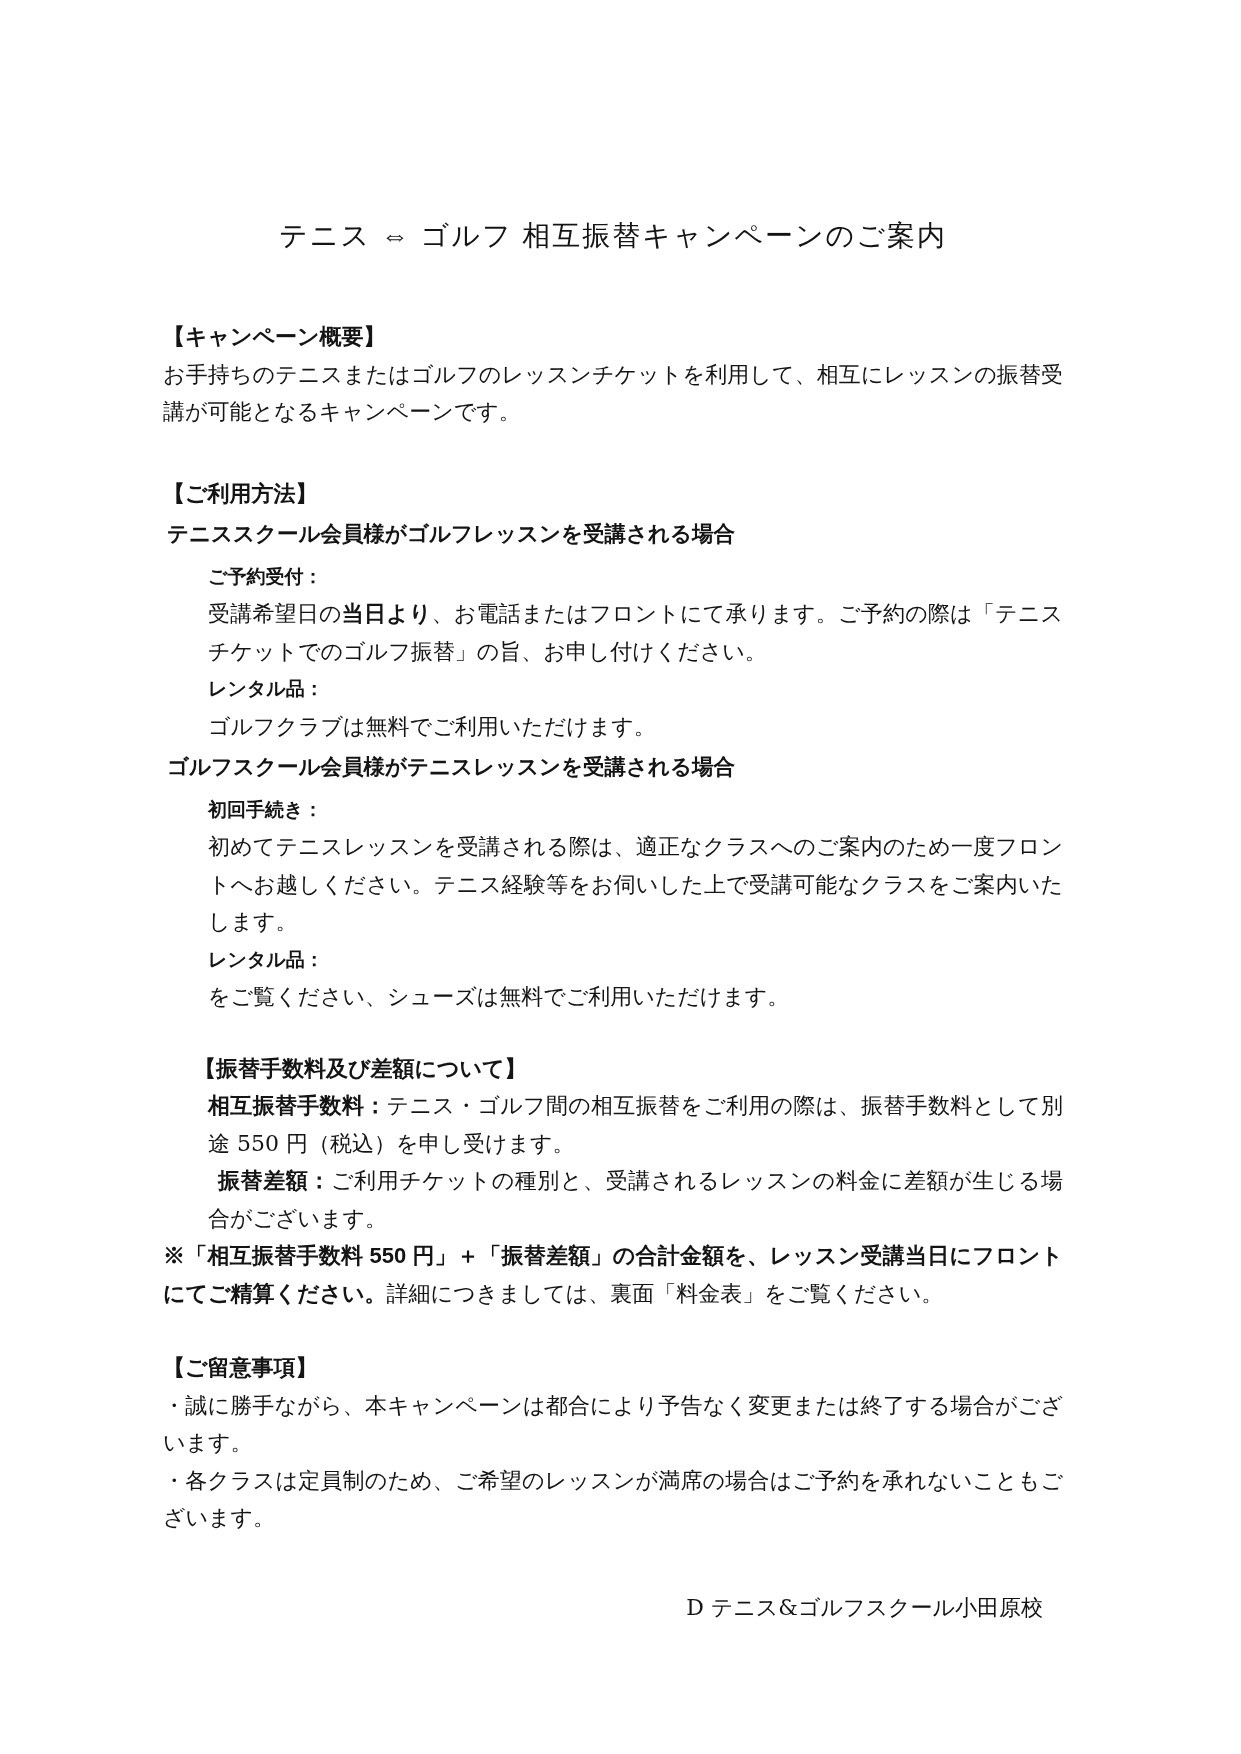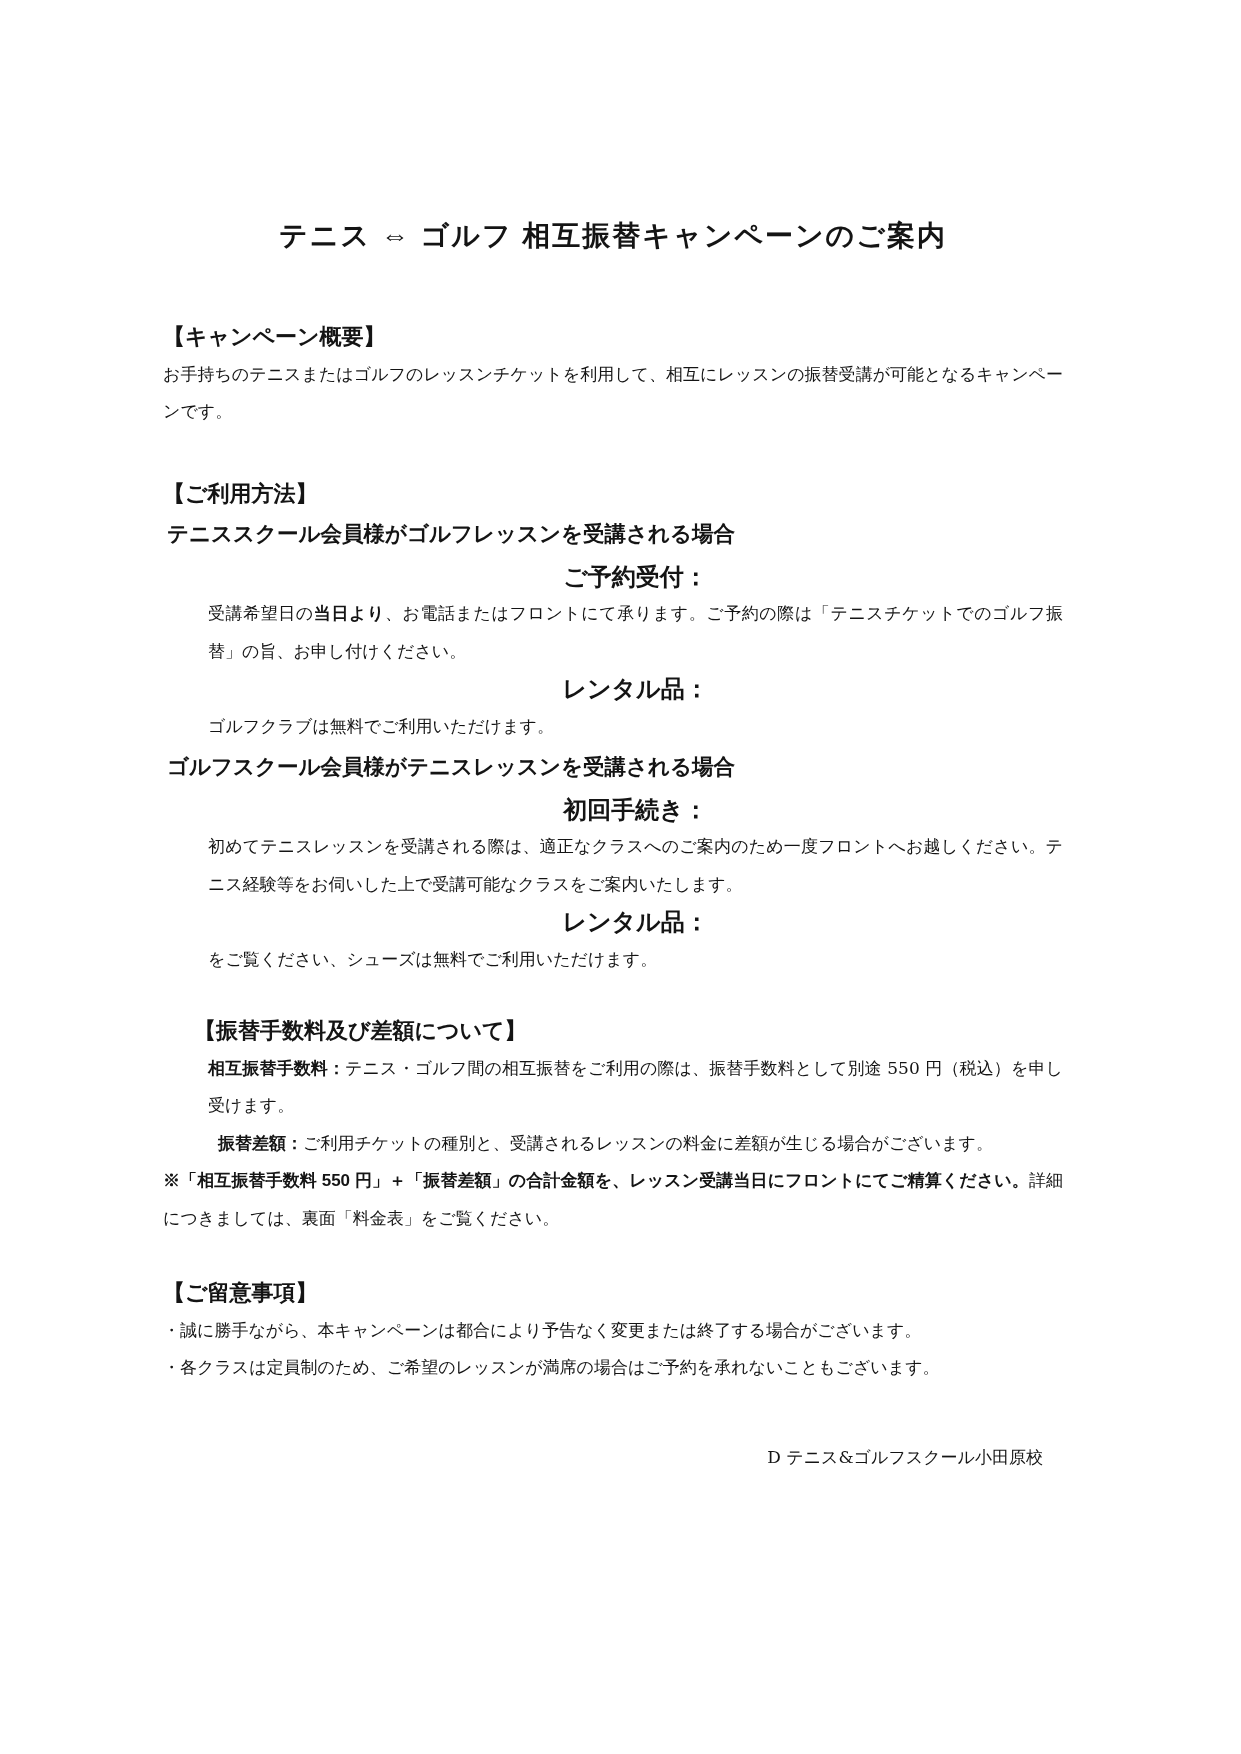--- a/index.html
+++ b/index.html
@@ -16,21 +16,21 @@
   }
   .doc {
     box-sizing: border-box;
     width: 1241px;
     height: 1754px;
     padding: 215px 178px 0 163px;
   }
   .title {
     margin: 0 0 61px 0;
     font-family: "Liberation Sans", sans-serif;
-    font-weight: 700;
+    font-weight: 400;
     font-size: 28px;
     line-height: 42px;
     letter-spacing: 2px;
     text-align: center;
   }
   .sec {
     margin: 0;
     font-family: "Liberation Sans", sans-serif;
     font-weight: 700;
     font-size: 22px;
@@ -43,27 +43,26 @@
     margin: 4px;
     font-family: "Liberation Sans", sans-serif;
     font-weight: 700;
     font-size: 21.5px;
     line-height: 37.5px;
   }
   .label {
     margin: 0 0 0 45px;
     font-family: "Liberation Sans", sans-serif;
     font-weight: 700;
-    font-size: 24px;
+    font-size: 19px;
     line-height: 37.5px;
-    text-align: center;
   }
   .body {
     margin: 0;
-    font-size: 17px;
+    font-size: 22px;
     line-height: 37.5px;
     text-align: justify;
   }
   .ind { margin-left: 45px; }
   .diff-indent { text-indent: 10px; }
   .b {
     font-family: "Liberation Sans", sans-serif;
     font-weight: 700;
   }
   .footer { margin-top: 52px; }

